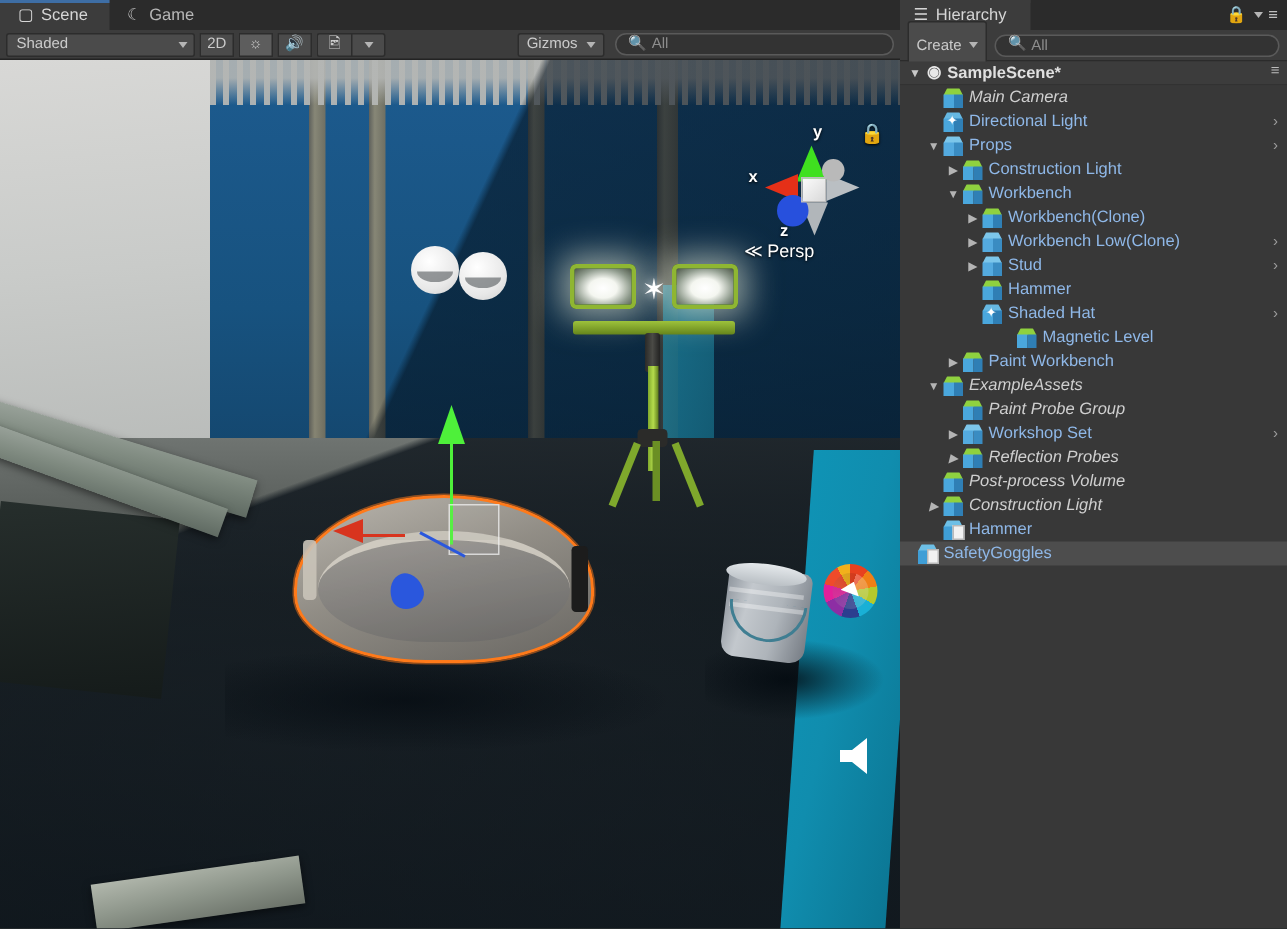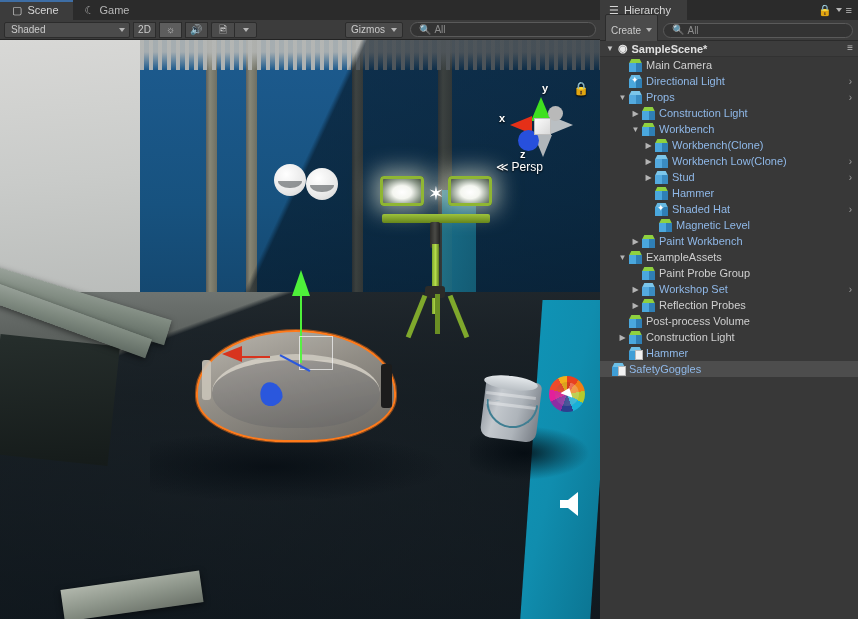--- a/index.html
+++ b/index.html
@@ -291,21 +291,21 @@
   }
   .scene-row .menu-ic { position:absolute; right:5px; top:2px; color:#bcbcbc; font-size:10px; }
 
   #tree { flex:1 1 auto; background:#383838; overflow:hidden; position:relative; }
   .row { height:16px; display:flex; align-items:center; font-size:11px; color:#8fb8e8; position:relative; }
   .row.selected { background:#4d4d4d; }
   .row .twisty { width:11px; flex:0 0 11px; display:flex; align-items:center; justify-content:center; color:#b4b4b4; font-size:8px; }
   .row .ico { width:15px; flex:0 0 15px; height:13px; margin-right:3px; position:relative; }
   .row .lbl { white-space:nowrap; }
   .row .chev { position:absolute; right:6px; color:#9b9b9b; font-size:10px; }
-  .row.white { color:#cfcfcf; }
+  .row.white { color:#cfcfcf;font-style:italic; }
 
   
   .cube { position:absolute; left:1px; top:0; width:13px; height:13px; }
   .cube i { position:absolute; display:block; }
   .cube .top { left:0; top:0; width:13px; height:5px;
     background:#f0c330; clip-path: polygon(20% 0,80% 0,100% 100%,0 100%); }
   .cube .lf { left:0; top:4px; width:6.5px; height:9px; background:#4aa7dd; }
   .cube .rt { left:6.5px; top:4px; width:6.5px; height:9px; background:#2f7fb5; }
   .cube.plain .top { background:#7cc6ea; }
   .cube.plain .lf { background:#54aadf; }
@@ -612,21 +612,21 @@
           <span class="ico">
             <span class="cube light">
               <i class="top"></i>
               <i class="lf"></i>
               <i class="rt"></i>
             </span>
           </span>
           <span class="lbl">Shaded Hat</span>
           <span class="chev">›</span>
         </div>
-        <div class="row" style="padding-left: 47px;">
+        <div class="row" style="padding-left: 66px;">
           <span class="twisty"></span>
           <span class="ico">
             <span class="cube greenblue">
               <i class="top"></i>
               <i class="lf"></i>
               <i class="rt"></i>
             </span>
           </span>
           <span class="lbl">Magnetic Level</span>
         </div>

